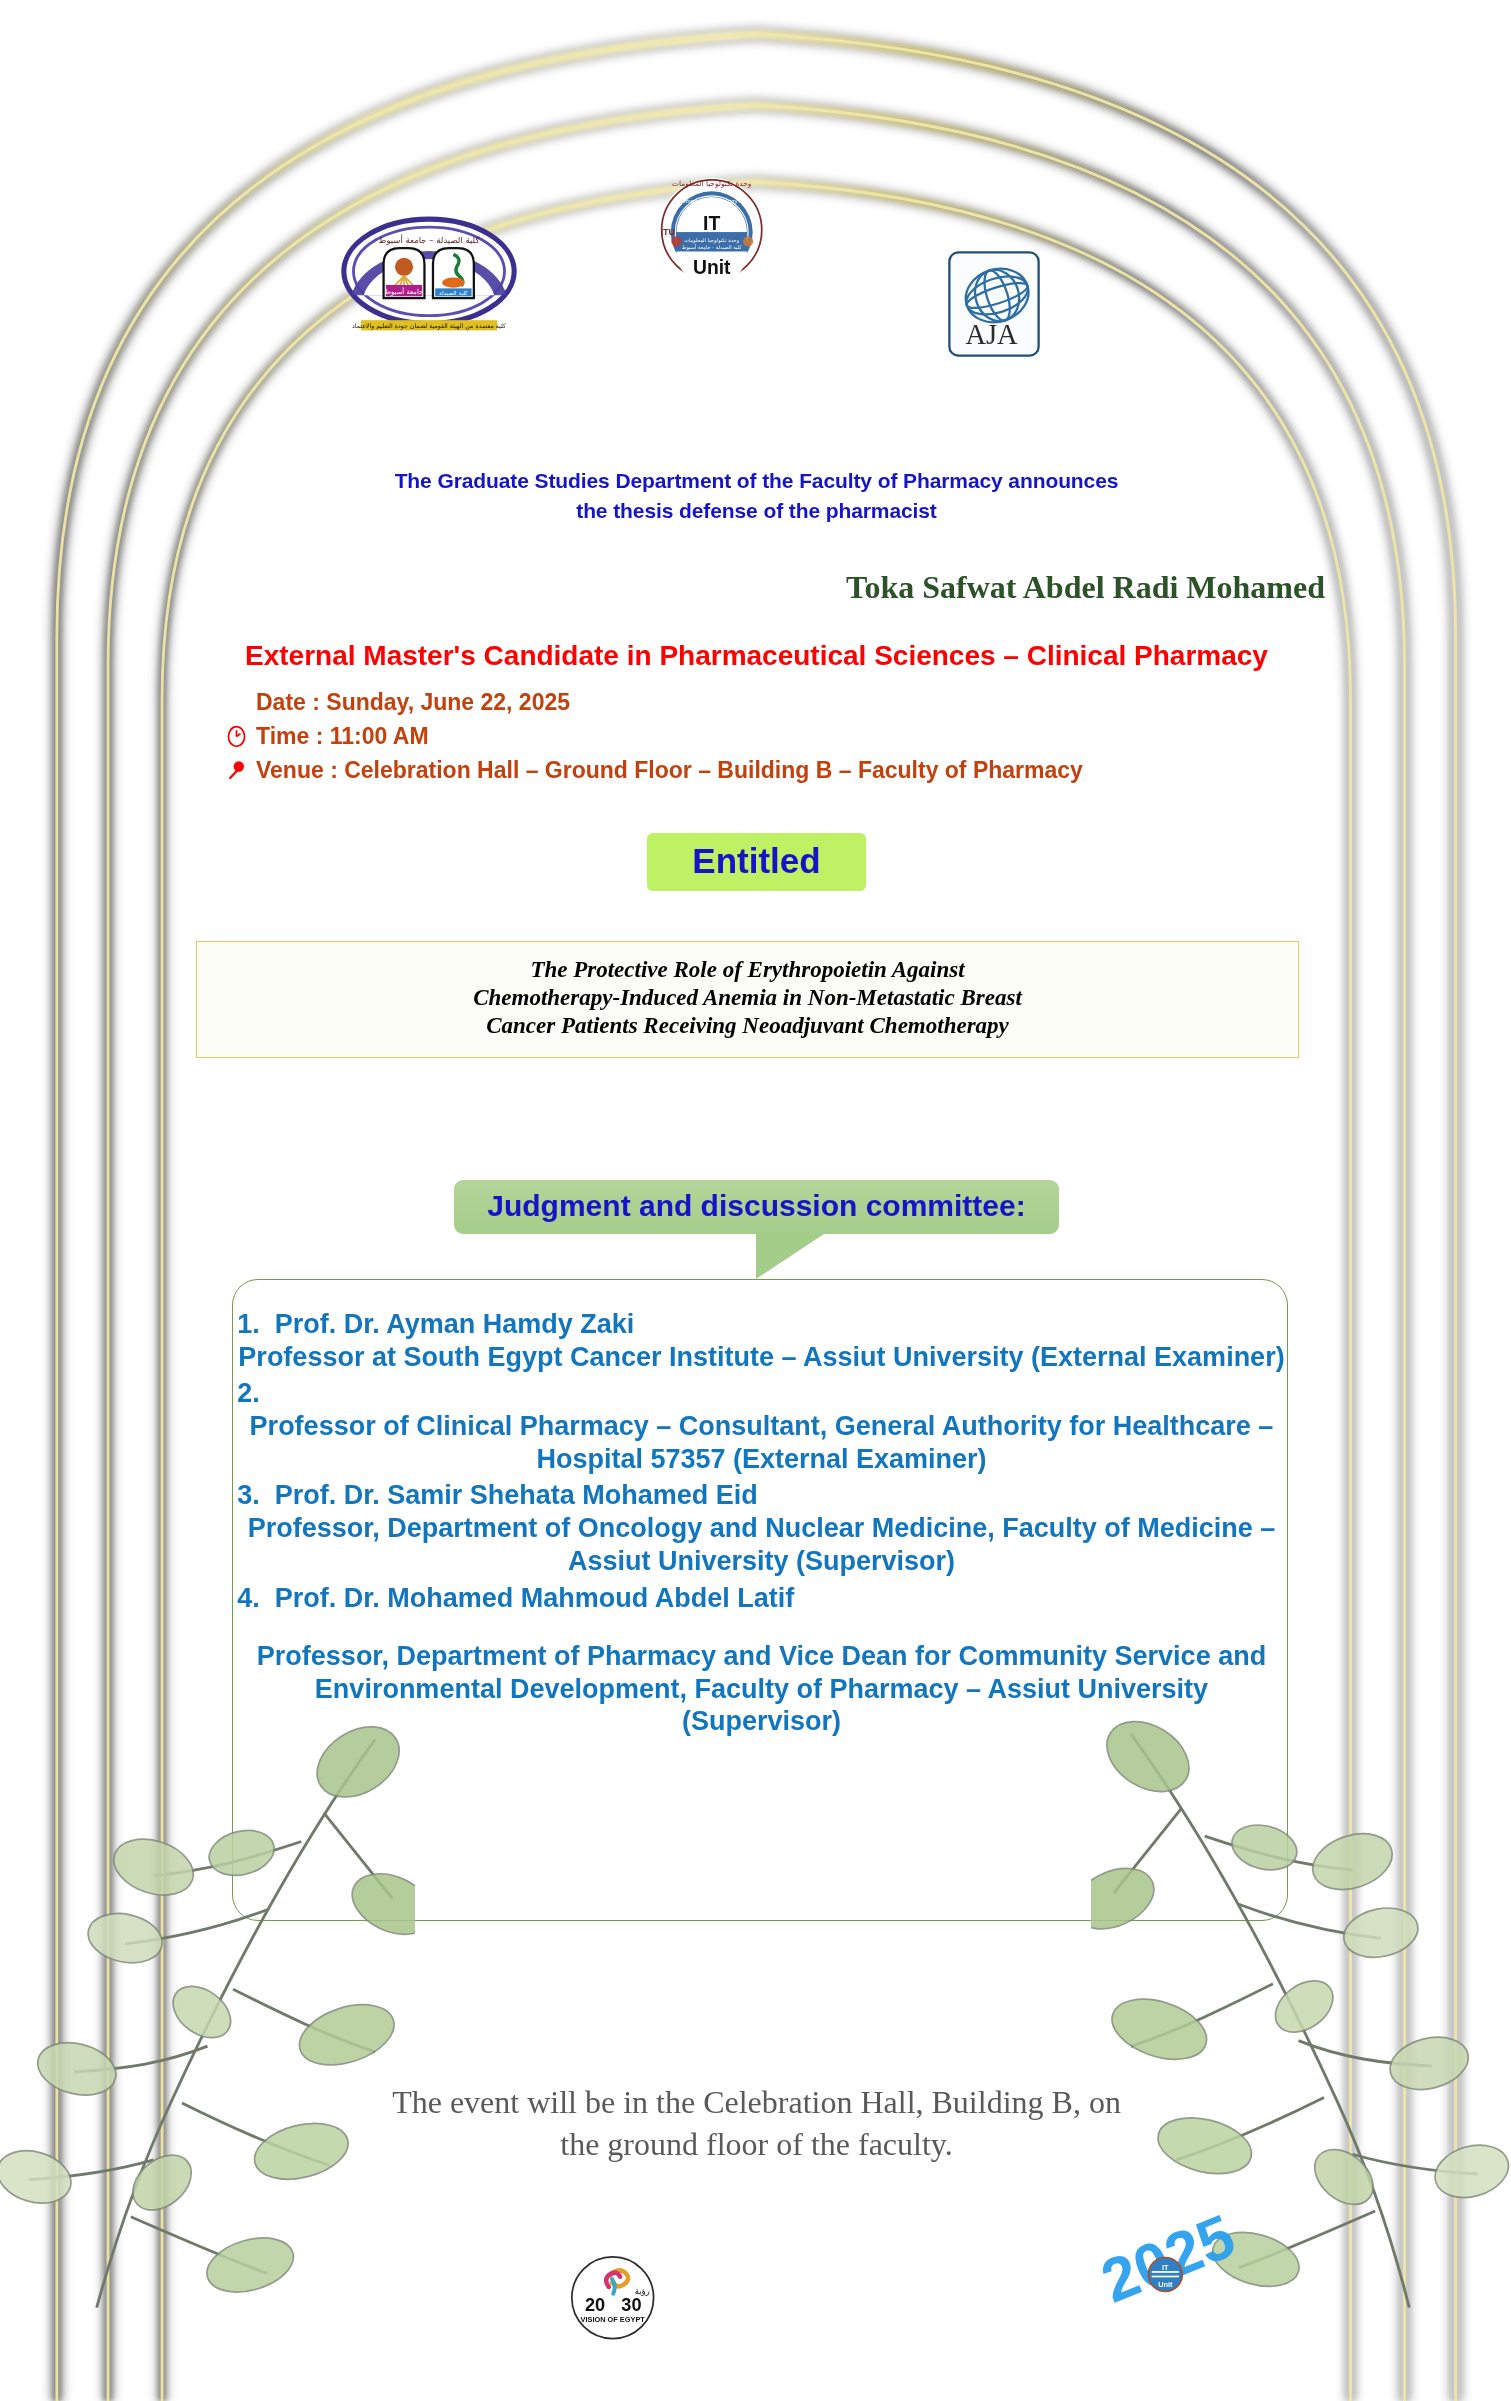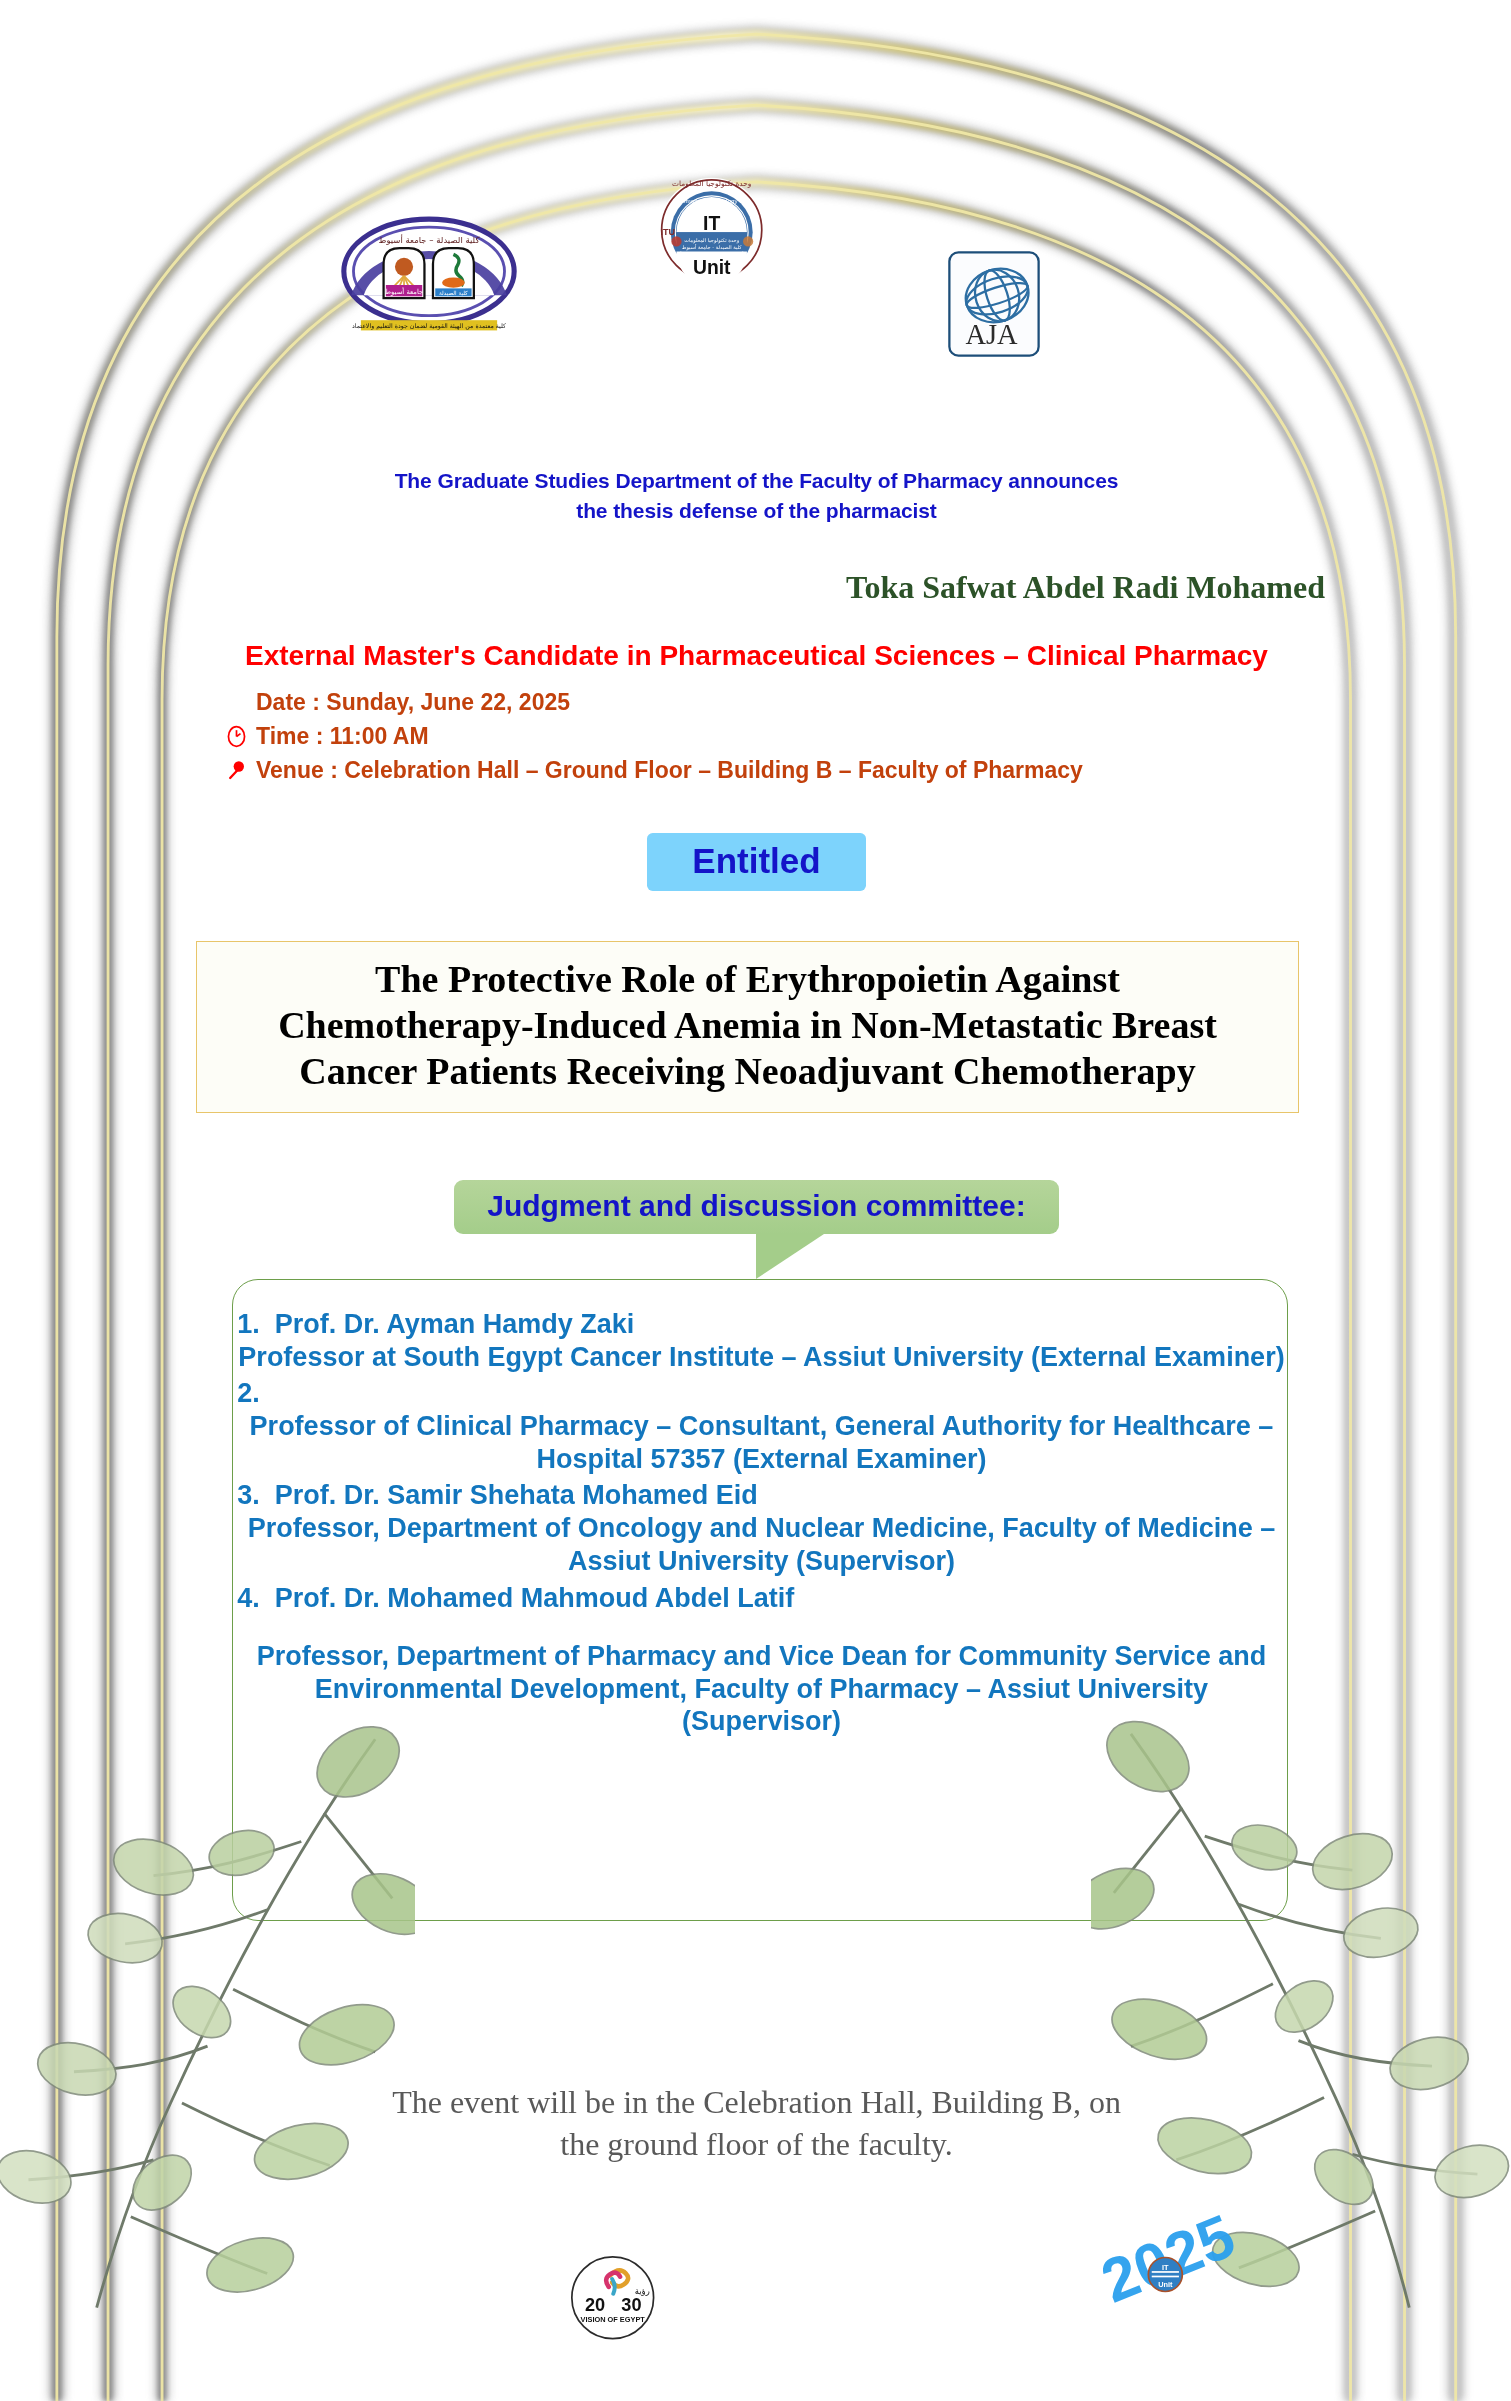--- a/index.html
+++ b/index.html
@@ -38,35 +38,35 @@
     position:absolute;left:225px;top:685px;width:1080px;
     color:#c2410c;font-weight:bold;font-size:23px;line-height:1.48;
   }
   .detail-line{display:flex;align-items:center;gap:8px;white-space:nowrap;}
   .detail-icon{display:inline-flex;width:23px;justify-content:center;align-items:center;flex:0 0 23px;}
   .detail-icon.spacer{visibility:hidden;}
 
   
   .entitled-wrap{position:absolute;left:188px;top:833px;width:1137px;text-align:center;}
   .entitled{
-    display:inline-block;background:#7dd3fc;color:#1414c8;
+    display:inline-block;background:#bef264;color:#1414c8;
     font-weight:bold;font-size:35px;border-radius:5.7px;
     padding:8px 45px 10.2px 45px;position:relative;
   }
 
   
   .title-box{
     position:absolute;left:196px;top:941px;width:1103px;
     border:1.7px solid #e8c56a;background:#fdfdf7;
     padding:13.6px 23px 17px 23px;box-sizing:border-box;
     text-align:center;
   }
   .title-box .t{
     font-family:"Liberation Serif", serif;font-weight:bold;
-    color:#000000;font-size:38px;line-height:1.22;
+    color:#000000;font-size:23px;line-height:1.22;font-style:italic;
   }
 
   
   .bubble-wrap{position:absolute;left:188px;top:1180px;width:1137px;text-align:center;}
   .bubble{
     display:inline-block;position:relative;
     background:linear-gradient(180deg,#b5d59a 0%,#a4cd8a 100%);
     border-radius:9px;padding:9px 33px 11.4px 33px;
     color:#1414c8;font-weight:bold;font-size:30px;
   }

